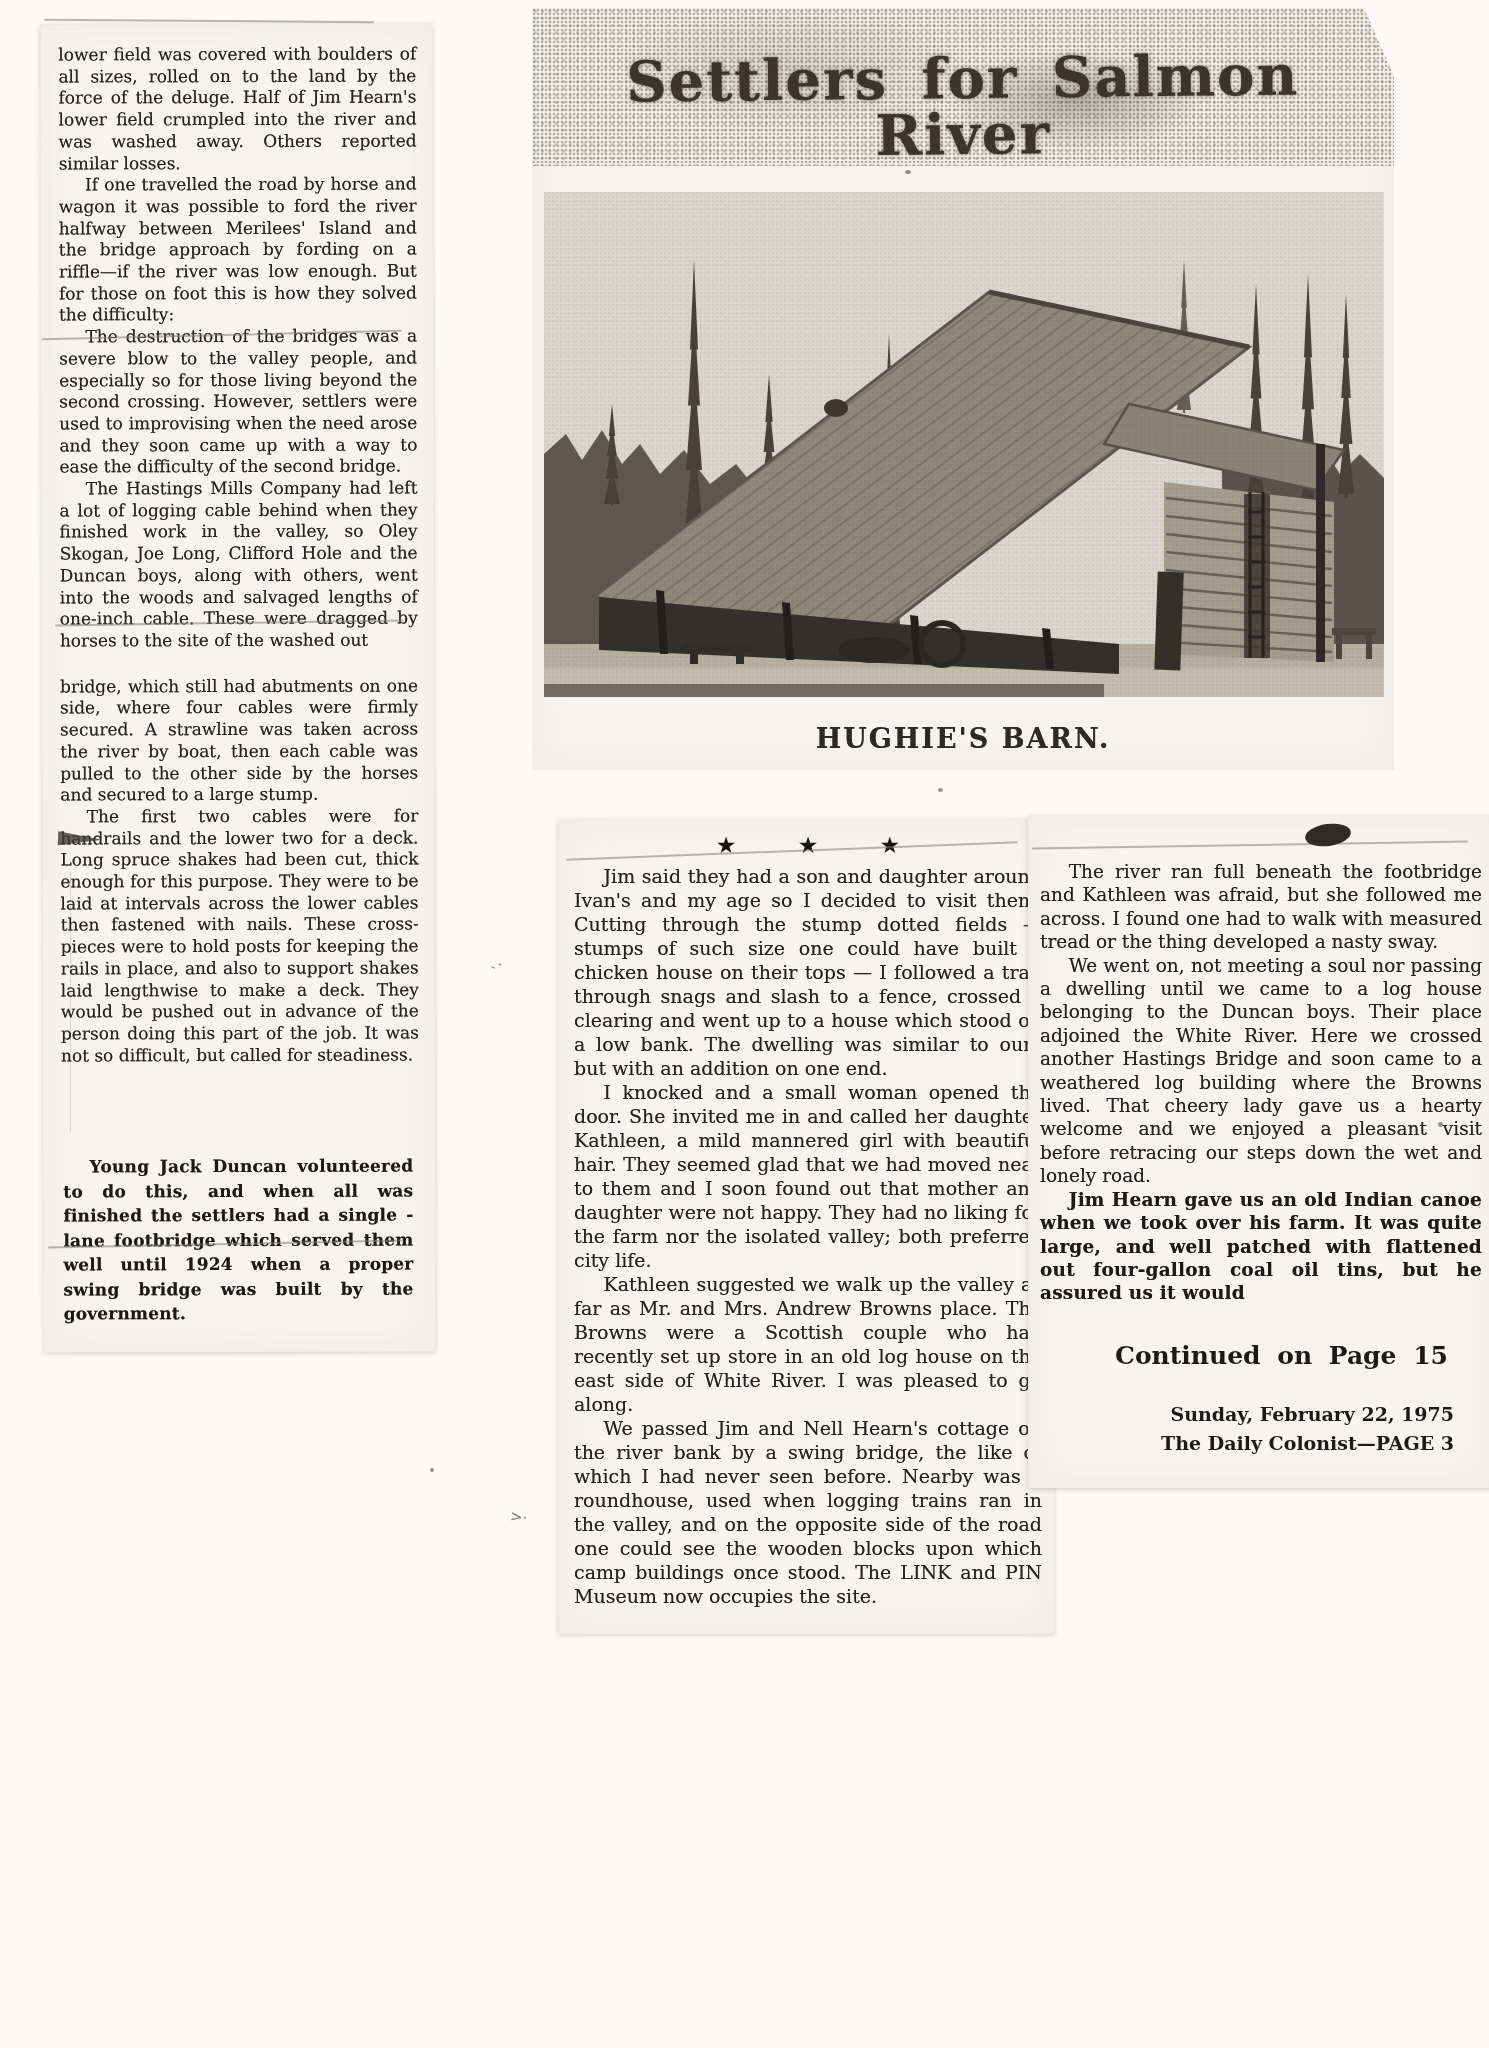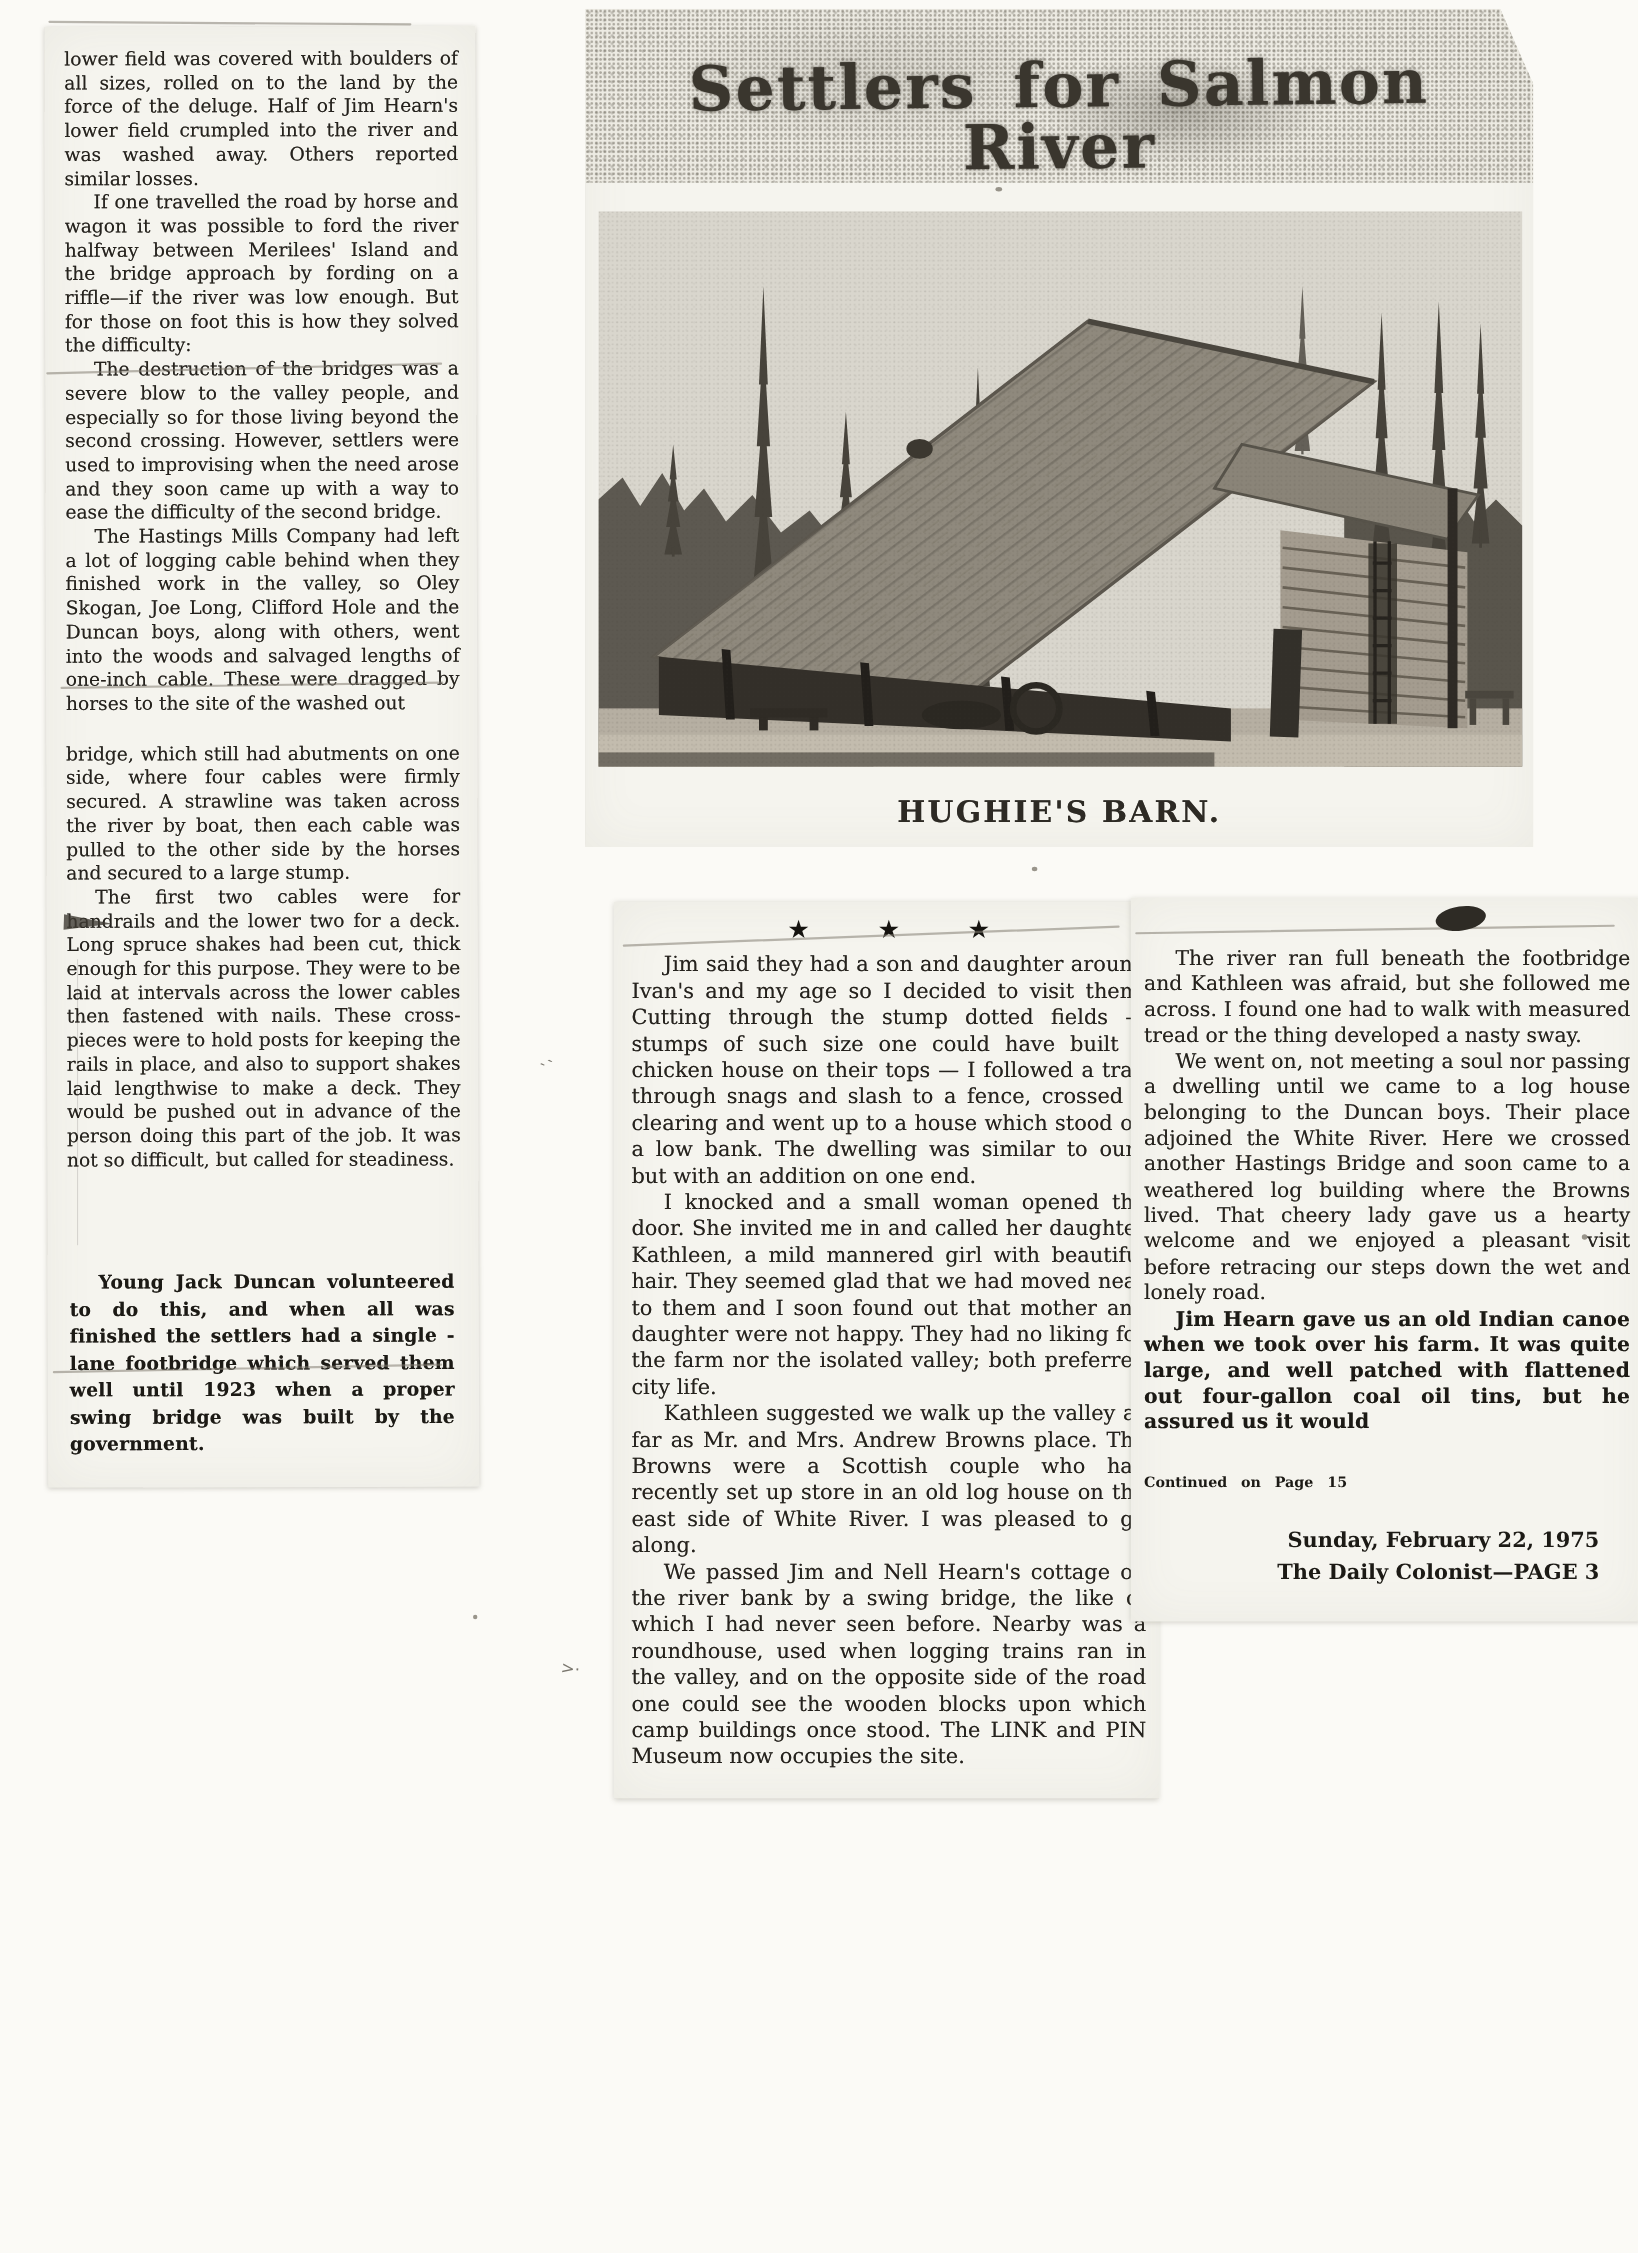--- a/index.html
+++ b/index.html
@@ -59,21 +59,21 @@
   .mid-col .para{font-size:19px;line-height:24px;}
   .stars{
     text-align:center;font-size:23px;color:#15130f;margin:2px 0 6px 0;
     word-spacing:54px;letter-spacing:0;
   }
 
   
   .right-col{left:1028px;top:816px;width:442px;padding:44px 12px 30px 12px;}
   .right-col .para{font-size:18.5px;line-height:23.4px;}
   .continued{
-    margin:36px 34px 0 0;font-weight:700;font-size:13px;
+    margin:36px 34px 0 0;text-align:right;font-weight:700;font-size:25px;
     word-spacing:8px;color:#1c1a15;
   }
   .dateline{margin:30px 28px 0 0;text-align:right;font-weight:700;
     font-size:19px;line-height:29px;color:#1c1a15;}
 
   
   .seam{position:absolute;height:2px;background:#837e72;opacity:.55;border-radius:2px;}
   .blob{position:absolute;background:#2e2b25;border-radius:50%;}
   .speck{position:absolute;background:#6f6a5e;border-radius:50%;opacity:.7;}
   .flag-mark{
@@ -87,21 +87,21 @@
 </head>
 <body>
 
 <section class="clip left-col">
   <p class="para p0">lower field was covered with boulders of all sizes, rolled on to the land by the force of the deluge. Half of Jim Hearn's lower field crumpled into the river and was washed away. Others reported similar losses.</p>
   <p class="para indent p2">If one travelled the road by horse and wagon it was possible to ford the river halfway between Merilees' Island and the bridge approach by fording on a riffle—if the river was low enough. But for those on foot this is how they solved the difficulty:</p>
   <p class="para indent p1">The destruction of the bridges was a severe blow to the valley people, and especially so for those living beyond the second crossing. However, settlers were used to improvising when the need arose and they soon came up with a way to ease the difficulty of the second bridge.</p>
   <p class="para indent p3">The Hastings Mills Company had left a lot of logging cable behind when they finished work in the valley, so Oley Skogan, Joe Long, Clifford Hole and the Duncan boys, along with others, went into the woods and salvaged lengths of one-inch cable. These were dragged by horses to the site of the washed out</p>
   <p class="para p4">bridge, which still had abutments on one side, where four cables were firmly secured. A strawline was taken across the river by boat, then each cable was pulled to the other side by the horses and secured to a large stump.</p>
   <p class="para indent p5">The first two cables were for handrails and the lower two for a deck. Long spruce shakes had been cut, thick enough for this purpose. They were to be laid at intervals across the lower cables then fastened with nails. These cross-pieces were to hold posts for keeping the rails in place, and also to support shakes laid lengthwise to make a deck. They would be pushed out in advance of the person doing this part of the job. It was not so difficult, but called for steadiness.</p>
-  <p class="para indent bold p6">Young Jack Duncan volunteered to do this, and when all was finished the settlers had a single - lane footbridge which served them well until 1923 when a proper swing bridge was built by the government.</p>
+  <p class="para indent bold p6">Young Jack Duncan volunteered to do this, and when all was finished the settlers had a single - lane footbridge which served them well until 1924 when a proper swing bridge was built by the government.</p>
 </section>
 
 <section class="clip feature">
   <div class="headline-strip">
     <h1 class="headline">Settlers for Salmon River</h1>
   </div>
   <div class="photo-wrap">
     <svg width="840" height="505" viewBox="0 0 840 505">
       <defs>
         <g id="tree">

